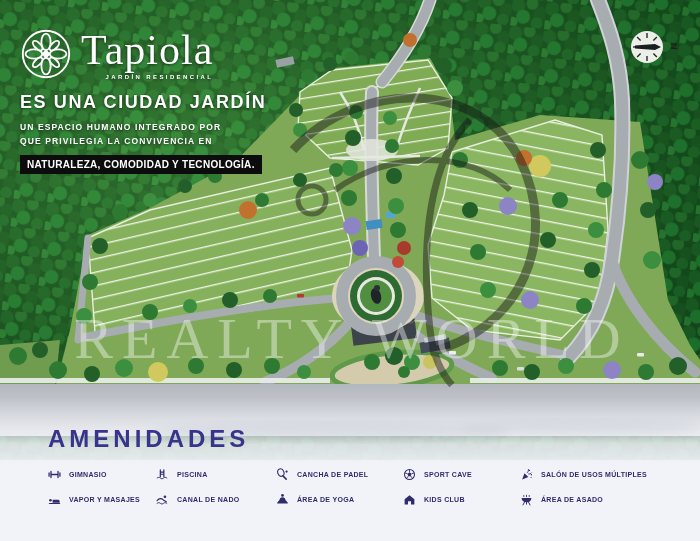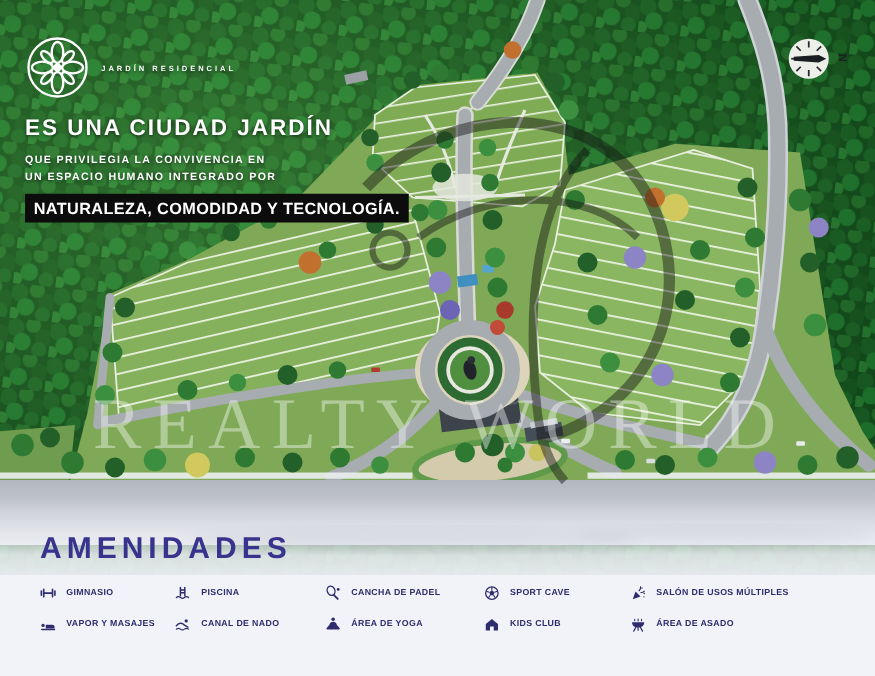--- a/index.html
+++ b/index.html
@@ -12,25 +12,25 @@
         text-shadow:0 1px 3px rgba(0,0,0,.55);}
   .brand-row{display:flex;align-items:center;gap:9px;}
   .brand-text{display:flex;flex-direction:column;align-items:flex-end;}
   .brand-name{font-family:"Liberation Serif",serif;font-size:42px;line-height:1;
               letter-spacing:1px;font-weight:400;}
   .brand-tagline{font-size:6px;letter-spacing:2.4px;margin-top:3px;font-weight:700;}
   .headline{margin-top:12px;font-size:18px;font-weight:800;letter-spacing:1.6px;white-space:nowrap;}
   .subline{margin-top:7px;font-size:8.5px;font-weight:700;letter-spacing:1.1px;
            line-height:1.7;white-space:nowrap;}
   .badge{display:inline-block;margin-top:6px;background:#0c0c0c;color:#fff;
-         font-size:13px;font-weight:800;letter-spacing:.3px;padding:4px 7px;
+         font-size:10px;font-weight:800;letter-spacing:.3px;padding:4px 7px;
          text-shadow:none;white-space:nowrap;}
 
   
-  .amenities{position:absolute;left:0;right:0;bottom:0;height:116px;padding-left:32px;}
+  .amenities{position:absolute;left:0;right:0;bottom:0;height:116px;padding-left:48px;}
   .amen-title{margin:0 0 10px 0;font-size:24px;font-weight:800;letter-spacing:4px;
               color:#38338c;}
   .amen-grid{display:grid;grid-auto-flow:column;
              grid-template-rows:repeat(2,22px);row-gap:3px;
              grid-template-columns:108px 120px 127px 117px 1fr;}
   .amenity{display:flex;align-items:center;gap:8px;color:#2f2c6d;
            font-size:7px;font-weight:800;letter-spacing:.3px;white-space:nowrap;}
   .amenity .ico{width:13px;height:13px;flex:0 0 13px;display:inline-flex;}
   .amenity .ico svg{width:13px;height:13px;}
 </style>
@@ -272,27 +272,28 @@
           <ellipse cx="15" cy="28" rx="9" ry="5"></ellipse>
           <ellipse cx="41" cy="28" rx="9" ry="5"></ellipse>
           <ellipse cx="19" cy="19" rx="3.2" ry="6.5" transform="rotate(-45 19 19)"></ellipse>
           <ellipse cx="37" cy="19" rx="3.2" ry="6.5" transform="rotate(45 37 19)"></ellipse>
           <ellipse cx="19" cy="37" rx="3.2" ry="6.5" transform="rotate(45 19 37)"></ellipse>
           <ellipse cx="37" cy="37" rx="3.2" ry="6.5" transform="rotate(-45 37 37)"></ellipse>
         </g>
         <rect x="24.5" y="24.5" width="7" height="7" fill="#ffffff" transform="rotate(45 28 28)"></rect>
       </svg>
       <div class="brand-text">
+        <div class="brand-name">Tapiola</div>
         <div class="brand-tagline">JARDÍN RESIDENCIAL</div>
       </div>
     </div>
     <div class="headline">ES UNA CIUDAD JARDÍN</div>
     <div class="subline">
+      <div>UN ESPACIO HUMANO INTEGRADO POR</div>
       <div>QUE PRIVILEGIA LA CONVIVENCIA EN</div>
-      <div>UN ESPACIO HUMANO INTEGRADO POR</div>
     </div>
     <span class="badge">NATURALEZA, COMODIDAD Y TECNOLOGÍA.</span>
   </header>
 
   <section class="amenities">
     <h2 class="amen-title">AMENIDADES</h2>
     <div class="amen-grid">
 
       <div class="amenity">
         <span class="ico">

